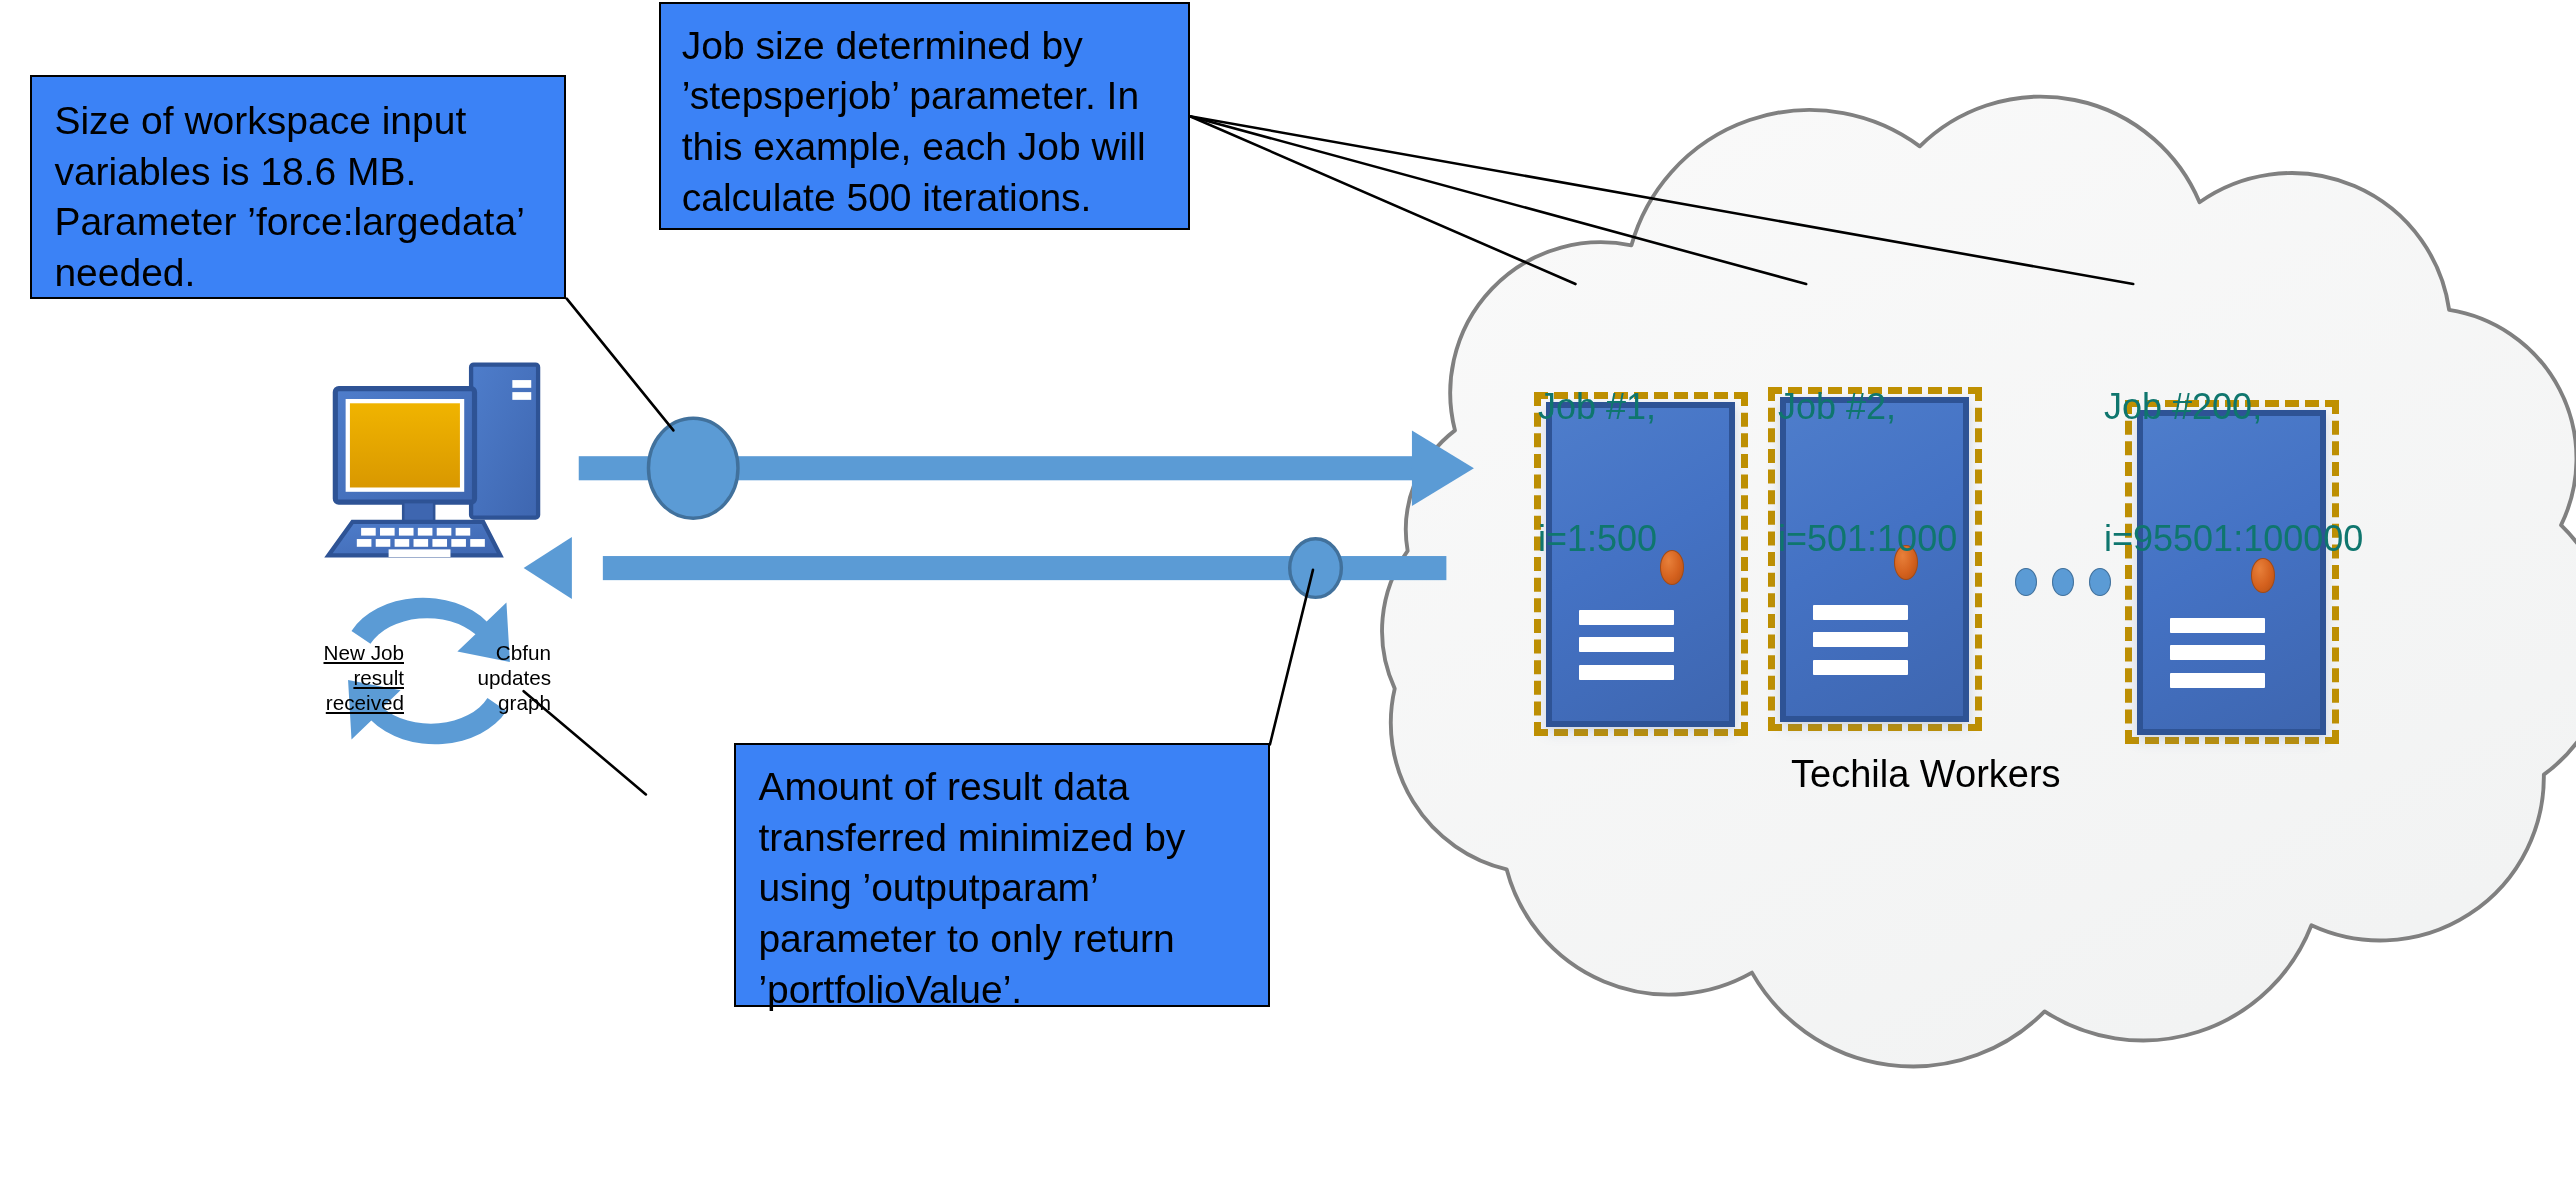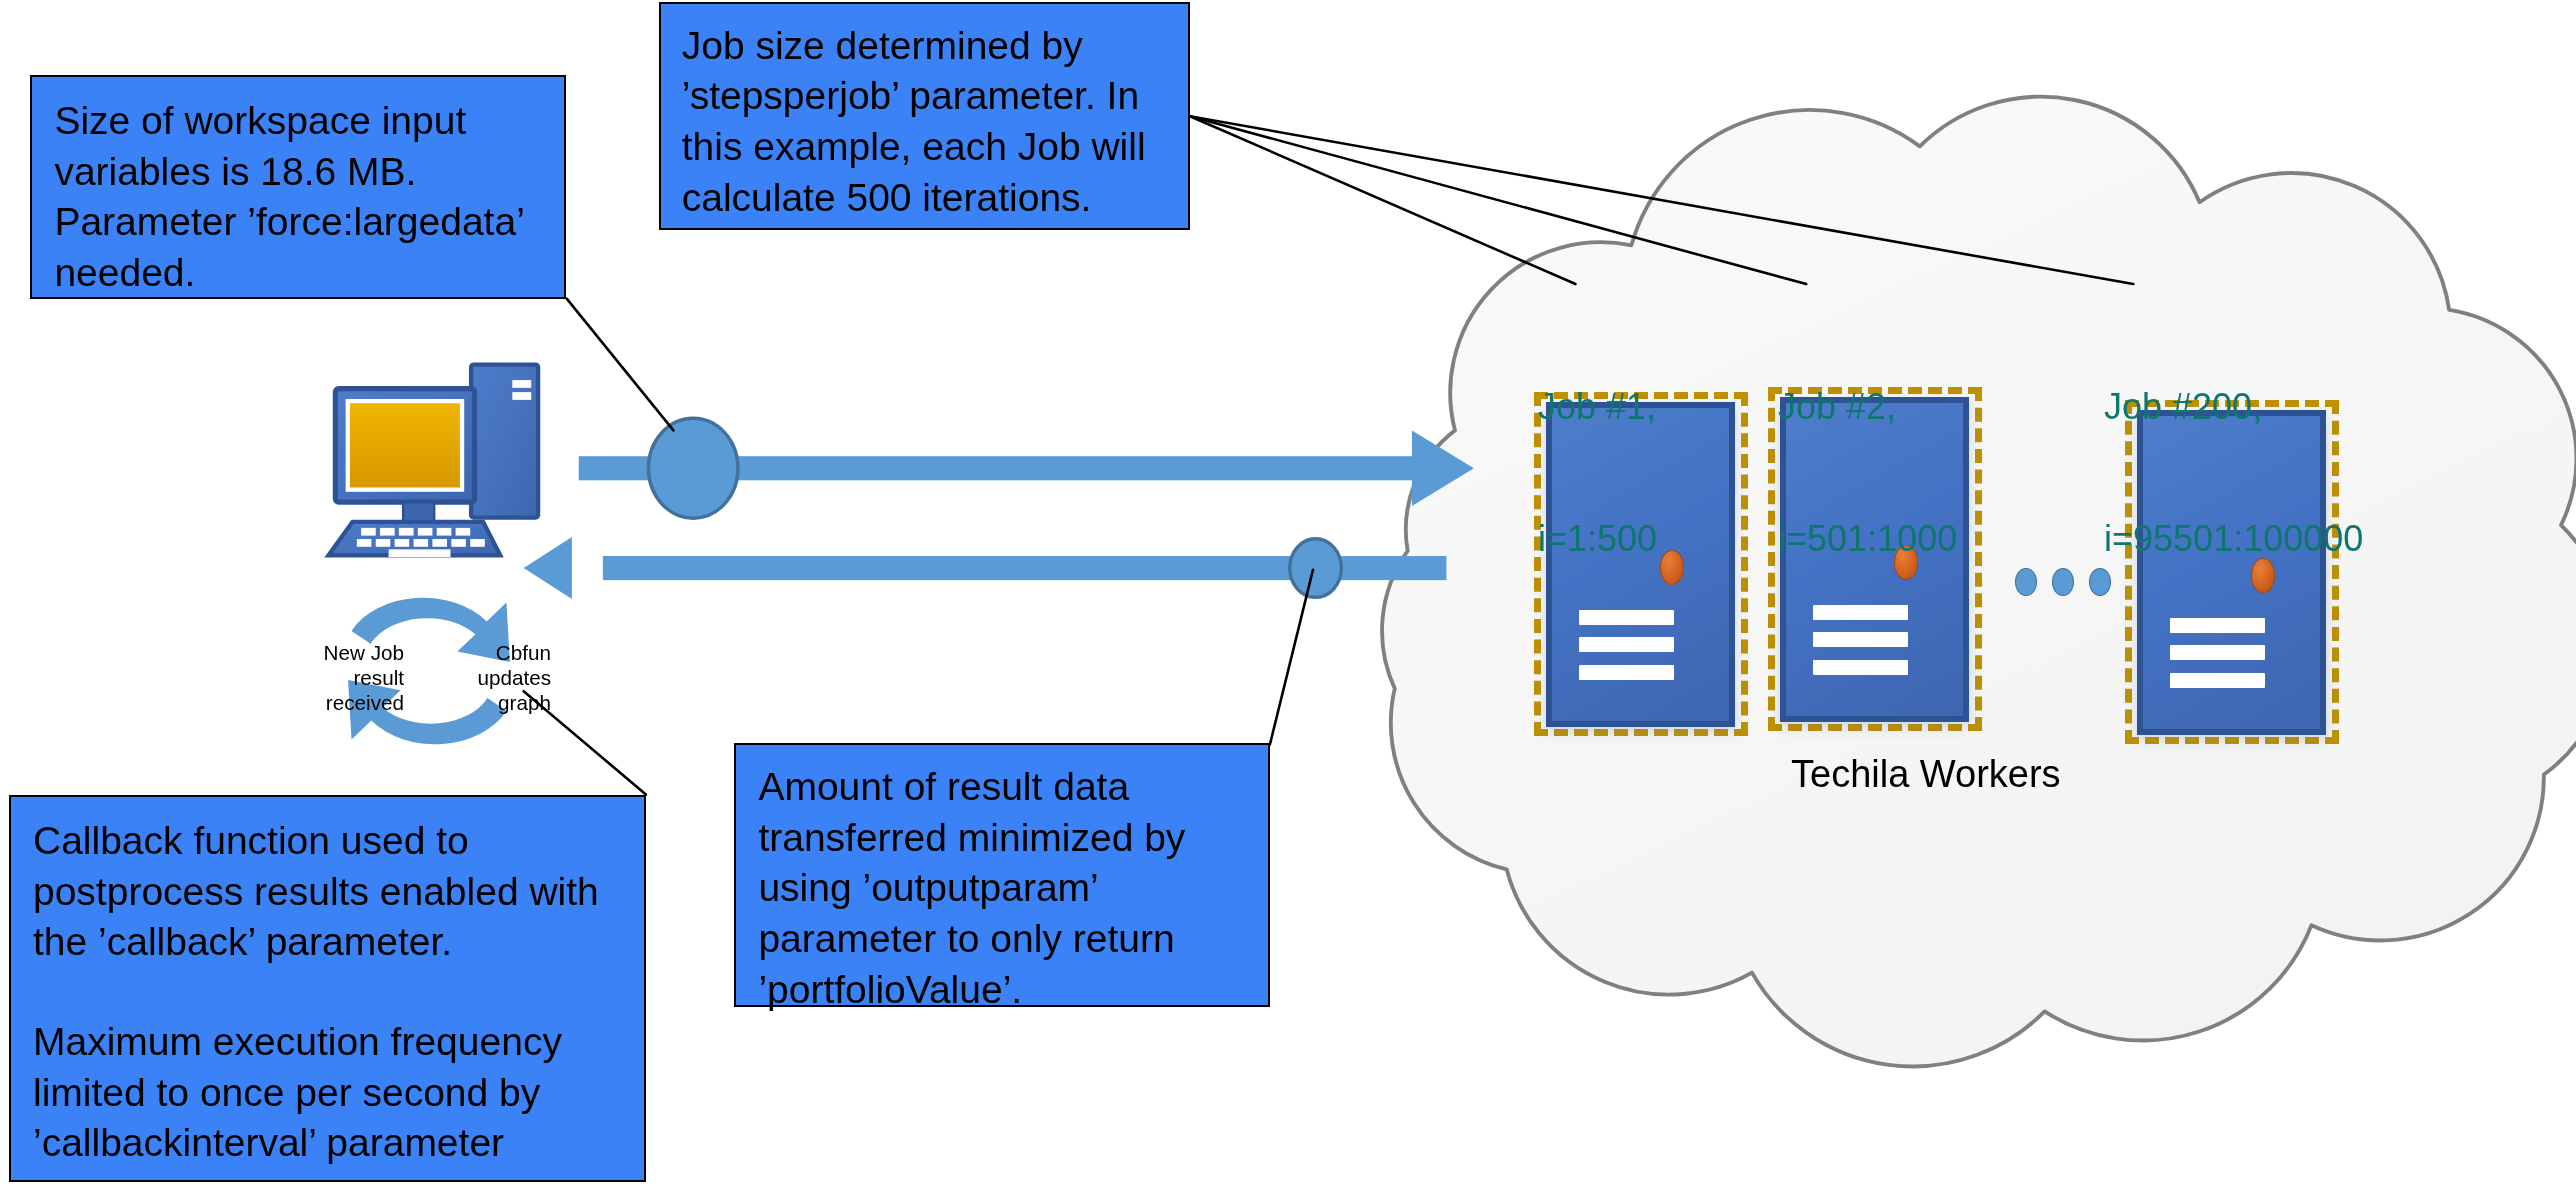--- a/index.html
+++ b/index.html
@@ -140,21 +140,21 @@
   .cycle-label {
     position: absolute;
     font-family: "Liberation Sans", sans-serif;
     font-size: 20.7px;
     color: #000000;
     line-height: 1.20;
     text-align: center;
     z-index: 22;
     white-space: pre;
   }
-  #cycle-label-left  { left: 301px; top: 641px; width: 103px; text-align: right;}
+  #cycle-label-left  { left: 301px; top: 641px; width: 103px; text-align: right; text-decoration: underline;}
   #cycle-label-right { left: 448px; top: 641px; width: 103px; text-align: right;}
 </style>
 </head>
 <body>
 
 <div id="stage">
 
   <svg id="vector" viewBox="0 0 2992 1386" xmlns="http://www.w3.org/2000/svg">
     <defs>
       <linearGradient id="cloudGrad" x1="0" y1="0" x2="0.6" y2="1">
@@ -303,24 +303,20 @@
 graph</div>
 
   <div class="callout" id="callout-workspace-size">
     <p>Size of workspace input variables is 18.6 MB. Parameter ’force:largedata’ needed.</p>
   </div>
 
   <div class="callout" id="callout-job-size">
     <p>Job size determined by ’stepsperjob’ parameter. In this example, each Job will calculate 500 iterations.</p>
   </div>
 
-  <div class="callout" id="callout-callback">
-    <p>Callback function used to postprocess results enabled with the ’callback’ parameter.</p>
-    <p>Maximum execution frequency limited to once per second by ’callbackinterval’ parameter</p>
-  </div>
 
   <div class="callout" id="callout-outputparam">
     <p>Amount of result data transferred minimized by using ’outputparam’ parameter to only return ’portfolioValue’.</p>
   </div>
 
   <svg id="vector-top" viewBox="0 0 2992 1386" xmlns="http://www.w3.org/2000/svg">
     <g stroke="#000000" stroke-width="3" fill="none" stroke-linecap="round">
 
       <line x1="658" y1="347" x2="782" y2="500"></line>
 

